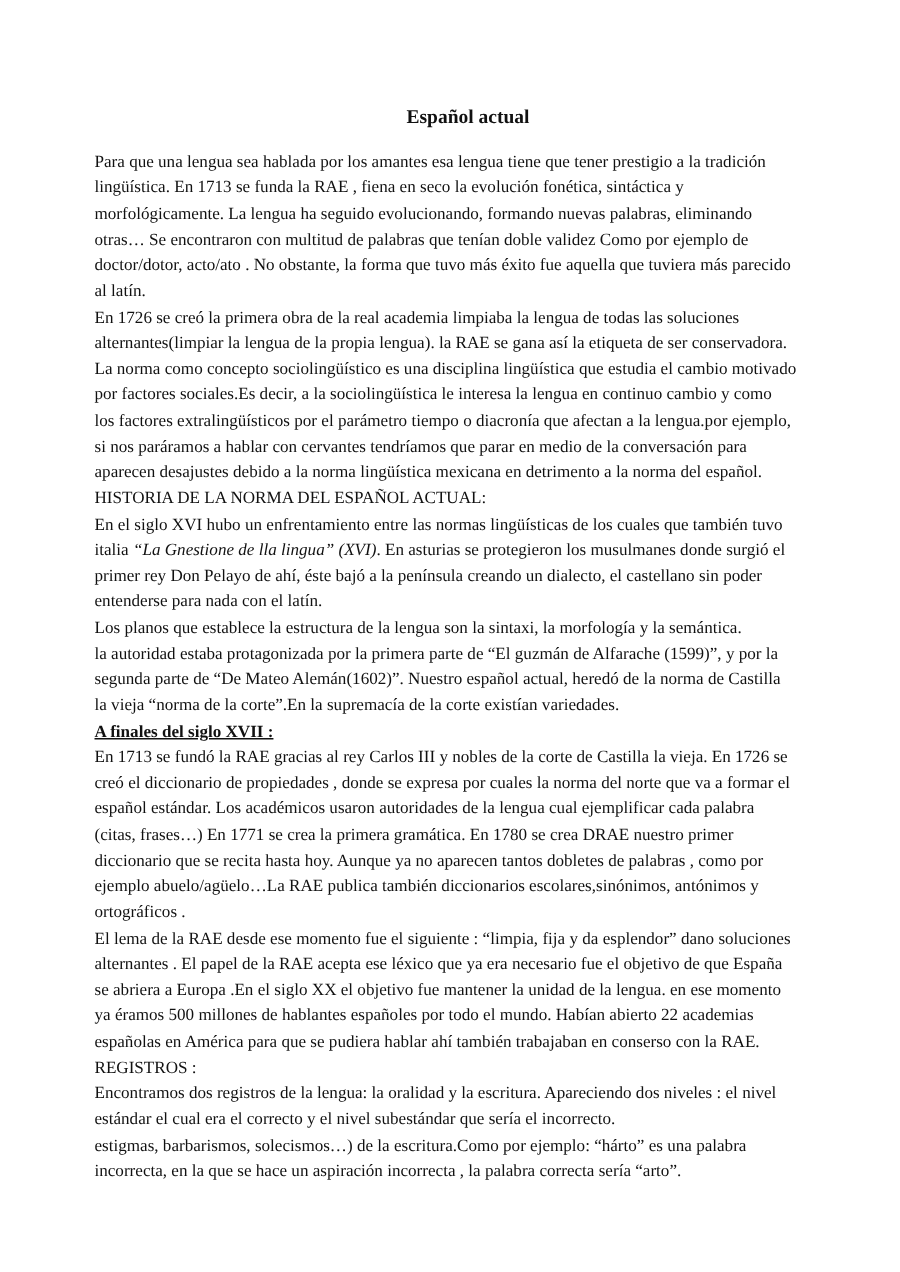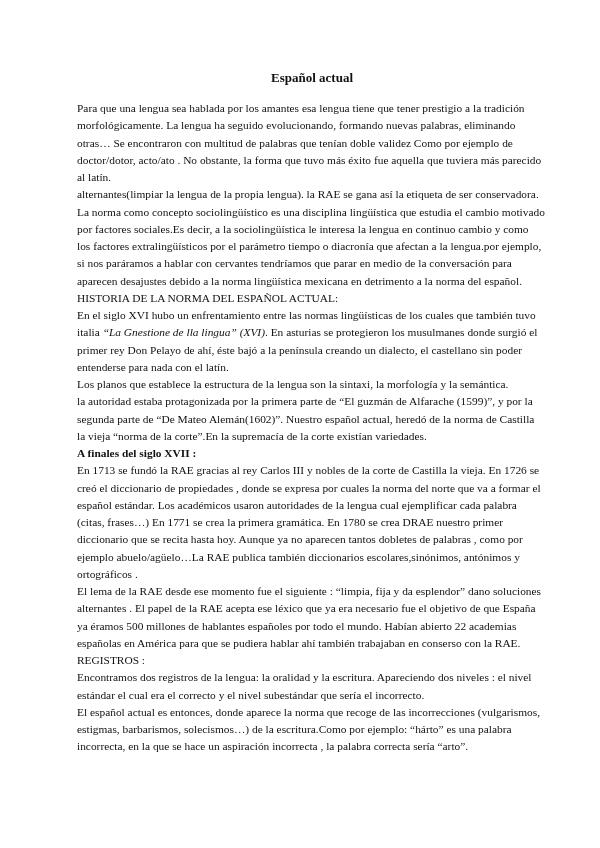--- a/index.html
+++ b/index.html
@@ -1,37 +1,39 @@
 <!DOCTYPE html>
 <html><head>
 <meta charset="utf-8">
 <style>
   html, body { margin: 0; padding: 0; background: #ffffff; }
   body { width: 600px; height: 848px; position: relative; overflow: hidden;
          font-family: "Liberation Serif", "DejaVu Serif", serif; color: #111; }
   .page { position: absolute; left: 0; top: 0; width: 600px; height: 848px; background: #fff; }
   .title { position: absolute; top: 70px; left: 12px; width: 600px; text-align: center;
            font-weight: bold; font-size: 13px; letter-spacing: 0; }
-  .body { position: absolute; left: 77px; top: 100px; width: 460px; font-size: 11.4px; line-height: 17.25px; }
+  .body { position: absolute; left: 63px; top: 100px; width: 460px; font-size: 11.4px; line-height: 17.25px; }
   .ln { white-space: nowrap; display: block; height: 17.25px; }
   .it { font-style: italic; font-family: Liberation Serif, serif; }
-  .heading-u { font-weight: bold; }
+  .heading-u { font-weight: bold; text-decoration: underline; }
 </style>
 </head>
 <body>
 
 <div class="page">
   <div class="title">Español actual</div>
 
   <div class="body">
     <span class="ln">Para que una lengua sea hablada por los amantes esa lengua tiene que tener prestigio a la tradición</span>
+    <span class="ln">lingüística. En 1713 se funda la RAE , fiena en seco la evolución fonética, sintáctica y</span>
     <span class="ln">morfológicamente. La lengua ha seguido evolucionando, formando nuevas palabras, eliminando</span>
     <span class="ln">otras…  Se encontraron con multitud de palabras que tenían doble  validez Como por ejemplo de</span>
     <span class="ln">doctor/dotor, acto/ato . No obstante, la forma que tuvo más éxito fue aquella que tuviera más parecido</span>
     <span class="ln">al latín.</span>
+    <span class="ln">En 1726 se creó la primera obra de la real academia limpiaba la lengua de todas las soluciones</span>
     <span class="ln">alternantes(limpiar la lengua de la propia lengua). la RAE se gana así la etiqueta de ser conservadora.</span>
     <span class="ln">La norma como concepto sociolingüístico es una disciplina lingüística que estudia el cambio motivado</span>
     <span class="ln">por factores sociales.Es decir, a la sociolingüística le interesa la lengua en continuo cambio y como</span>
     <span class="ln">los factores extralingüísticos por el parámetro tiempo o diacronía que afectan a la lengua.por ejemplo,</span>
     <span class="ln">si nos paráramos a hablar con cervantes tendríamos que parar en medio de la conversación para</span>
     <span class="ln">aparecen desajustes debido a la norma lingüística mexicana en detrimento a la norma del español.</span>
     <span class="ln">HISTORIA DE LA NORMA DEL ESPAÑOL ACTUAL:</span>
     <span class="ln">En el siglo XVI hubo un enfrentamiento entre las normas lingüísticas de los cuales que también tuvo</span>
     <span class="ln"><span>italia </span><span class="it">“La Gnestione de lla lingua” (XVI)</span><span>. En asturias se protegieron los musulmanes donde surgió el</span></span>
     <span class="ln">primer rey Don Pelayo de ahí, éste bajó a la península creando un dialecto, el castellano sin poder</span>
@@ -43,22 +45,22 @@
     <span class="ln heading-u">A finales del siglo XVII :</span>
     <span class="ln">En 1713 se fundó la RAE gracias al rey Carlos III y nobles de la corte de Castilla la vieja. En 1726 se</span>
     <span class="ln">creó el diccionario de propiedades , donde se expresa por cuales la norma del norte que va a formar el</span>
     <span class="ln">español estándar. Los académicos usaron autoridades de la lengua cual ejemplificar cada palabra</span>
     <span class="ln">(citas, frases…) En 1771 se crea la primera gramática. En 1780 se crea DRAE nuestro primer</span>
     <span class="ln">diccionario que se recita hasta hoy. Aunque ya no aparecen tantos dobletes de palabras , como por</span>
     <span class="ln">ejemplo abuelo/agüelo…La RAE publica también diccionarios escolares,sinónimos, antónimos y</span>
     <span class="ln">ortográficos .</span>
     <span class="ln">El lema de la RAE desde ese momento fue el siguiente : “limpia, fija y da esplendor” dano soluciones</span>
     <span class="ln">alternantes . El papel de la RAE acepta ese léxico que ya era necesario fue el objetivo de que España</span>
+    <span class="ln">se abriera a Europa .En el siglo XX el objetivo fue mantener la unidad de la lengua. en ese momento</span>
     <span class="ln">ya éramos 500 millones de hablantes españoles por todo el mundo. Habían abierto 22 academias</span>
     <span class="ln">españolas en América para que se pudiera hablar ahí también trabajaban en conserso con la RAE.</span>
     <span class="ln">REGISTROS :</span>
     <span class="ln">Encontramos dos registros de la lengua: la oralidad y la escritura. Apareciendo dos niveles : el nivel</span>
     <span class="ln">estándar el cual era el correcto y el nivel subestándar que sería el incorrecto.</span>
-    <span class="ln">El español actual es entonces, donde aparece la norma que recoge de las incorrecciones (vulgarismos,</span>
     <span class="ln">estigmas, barbarismos, solecismos…) de la escritura.Como por ejemplo: “hárto” es una palabra</span>
     <span class="ln">incorrecta, en la que se hace un aspiración incorrecta , la palabra correcta sería “arto”.</span>
   </div>
 </div>
 
 </body></html>

